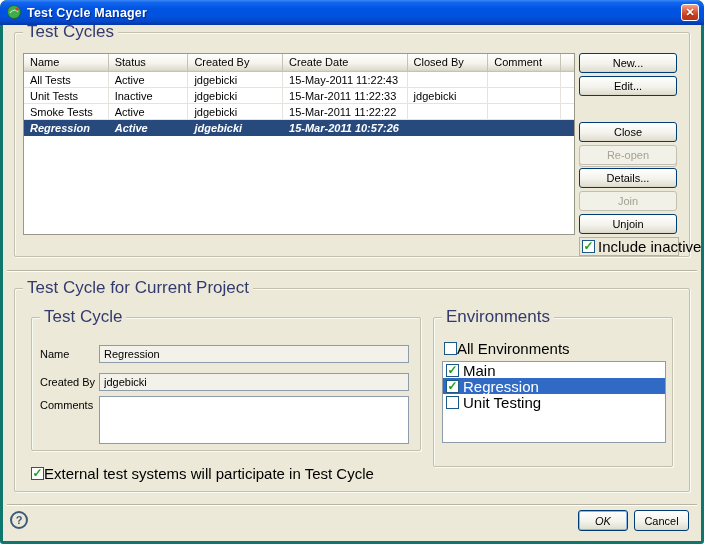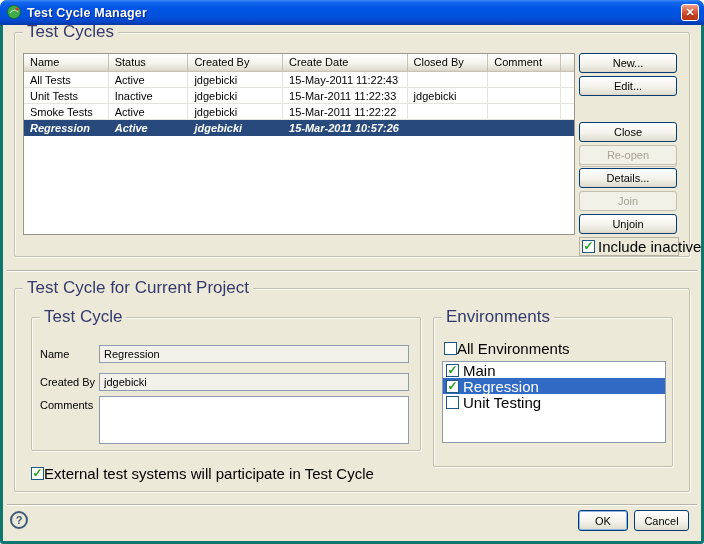--- a/index.html
+++ b/index.html
@@ -267,17 +267,17 @@
         <span class="chk-box">
             <span class="mark">✓</span>
           </span>
         <span class="chk-label">External test systems will participate in Test Cycle</span>
       </div>
     </div>
 
     <div class="separator" style="top:479px;"></div>
 
     <div class="help-btn"><span>?</span></div>
-    <button class="footer-btn default" style="left:575px; top:485px; width:50px;">OK</button>
+    <button class="footer-btn default" style="left:575px; top:485px; width:50px;font-style:italic;">OK</button>
     <button class="footer-btn" style="left:631px; top:485px; width:55px;">Cancel</button>
 
   </div>
 </div>
 
 </body></html>

